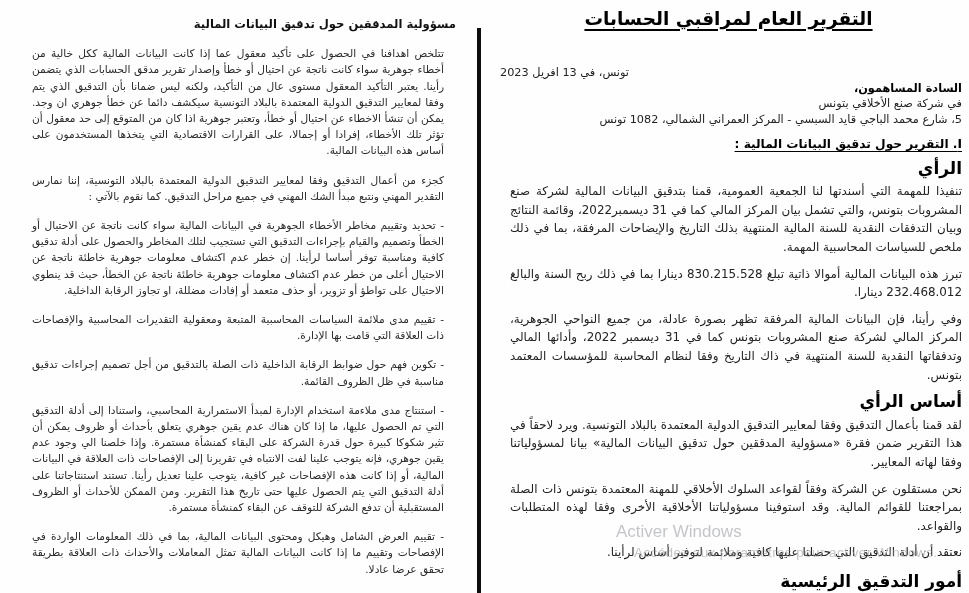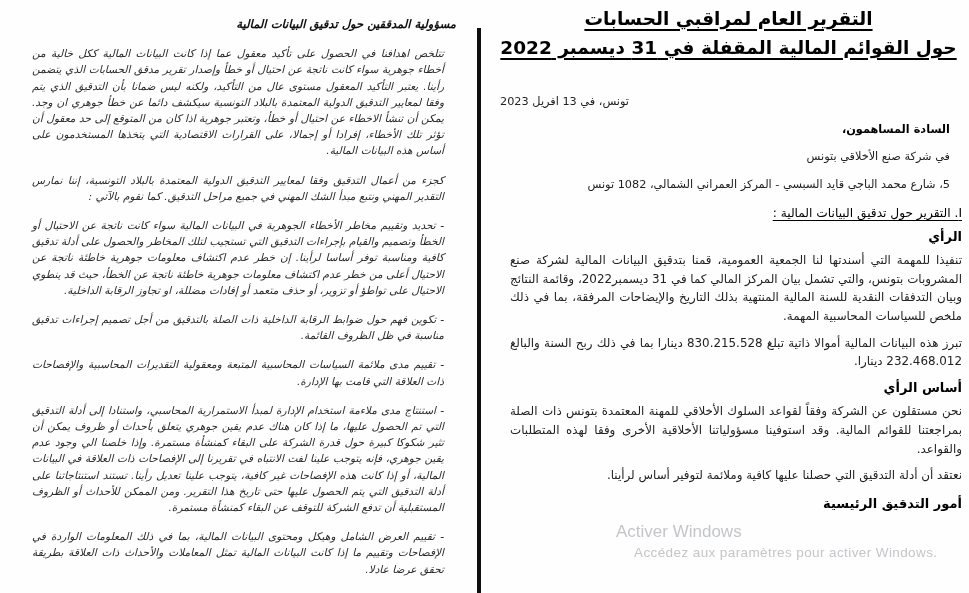--- a/index.html
+++ b/index.html
@@ -30,21 +30,20 @@
   .col-left {
     position: absolute;
     left: 32px;
     top: 16px;
     width: 424px;
     direction: rtl;
     text-align: justify;
     font-size: 10.6px;
     line-height: 16.2px;
     color: #2b2b2b;
-    font-style: italic;
   }
   .col-left .lc-heading {
     margin: 0 0 13px 0;
     font-size: 11.6px;
     font-weight: bold;
     color: #111;
     text-align: right;
   }
   .col-left p {
     margin: 0 12px 13px 0;
@@ -79,38 +78,38 @@
   .date-line {
     text-align: left;
     font-size: 11.3px;
     line-height: 15.5px;
     margin: 0;
   }
   .addr-line {
     text-align: right;
     font-size: 11.3px;
     line-height: 15.5px;
-    margin: 12px;
+    margin: 0;
   }
   .addr-bold {
     font-weight: bold;
     color: #000;
   }
   .section-heading {
     margin: 8px 0 5px 0;
     font-size: 12.2px;
-    font-weight: normal;
+    font-weight: bold;
     color: #000;
     text-align: right;
     text-decoration: underline;
     text-underline-offset: 3px;
   }
   .sub-heading {
     margin: 2px 0 5px 0;
-    font-size: 13px;
+    font-size: 17px;
     font-weight: bold;
     color: #000;
     text-align: right;
   }
   .sub-heading.kam {
     margin-top: 10px;
   }
   .col-right p {
     margin: 0 0 8px 10px;
   }
@@ -144,48 +143,47 @@
 
 <div class="page">
 
   <div class="divider"></div>
 
   <div class="col-left">
     <h3 class="lc-heading">مسؤولية المدققين حول تدقيق البيانات المالية</h3>
     <p>تتلخص اهدافنا في الحصول على تأكيد معقول عما إذا كانت البيانات المالية ككل خالية من أخطاء جوهرية سواء كانت ناتجة عن احتيال أو خطأ وإصدار تقرير مدقق الحسابات الذي يتضمن رأينا. يعتبر التأكيد المعقول مستوى عال من التأكيد، ولكنه ليس ضمانا بأن التدقيق الذي يتم وفقا لمعايير التدقيق الدولية المعتمدة بالبلاد التونسية سيكشف دائما عن خطأ جوهري ان وجد. يمكن أن تنشأ الاخطاء عن احتيال أو خطأ، وتعتبر جوهرية اذا كان من المتوقع إلى حد معقول أن تؤثر تلك الأخطاء، إفرادا أو إجمالا، على القرارات الاقتصادية التي يتخذها المستخدمون على أساس هذه البيانات المالية.</p>
     <p>كجزء من أعمال التدقيق وفقا لمعايير التدقيق الدولية المعتمدة بالبلاد التونسية، إننا نمارس التقدير المهني ونتبع مبدأ الشك المهني في جميع مراحل التدقيق. كما نقوم بالآتي :</p>
     <p class="bullet">- تحديد وتقييم مخاطر الأخطاء الجوهرية في البيانات المالية سواء كانت ناتجة عن الاحتيال أو الخطأ وتصميم والقيام بإجراءات التدقيق التي تستجيب لتلك المخاطر والحصول على أدلة تدقيق كافية ومناسبة توفر أساسا لرأينا. إن خطر عدم اكتشاف معلومات جوهرية خاطئة ناتجة عن الاحتيال أعلى من خطر عدم اكتشاف معلومات جوهرية خاطئة ناتجة عن الخطأ، حيث قد ينطوي الاحتيال على تواطؤ أو تزوير، أو حذف متعمد أو إفادات مضللة، او تجاوز الرقابة الداخلية.</p>
+    <p class="bullet">- تقييم مدى ملائمة السياسات المحاسبية المتبعة ومعقولية التقديرات المحاسبية والإفصاحات ذات العلاقة التي قامت بها الإدارة.</p>
     <p class="bullet">- تكوين فهم حول ضوابط الرقابة الداخلية ذات الصلة بالتدقيق من أجل تصميم إجراءات تدقيق مناسبة في ظل الظروف القائمة.</p>
-    <p class="bullet">- تقييم مدى ملائمة السياسات المحاسبية المتبعة ومعقولية التقديرات المحاسبية والإفصاحات ذات العلاقة التي قامت بها الإدارة.</p>
     <p class="bullet">- استنتاج مدى ملاءمة استخدام الإدارة لمبدأ الاستمرارية المحاسبي، واستنادا إلى أدلة التدقيق التي تم الحصول عليها، ما إذا كان هناك عدم يقين جوهري يتعلق بأحداث أو ظروف يمكن أن تثير شكوكا كبيرة حول قدرة الشركة على البقاء كمنشأة مستمرة. وإذا خلصنا الي وجود عدم يقين جوهري، فإنه يتوجب علينا لفت الانتباه في تقريرنا إلى الإفصاحات ذات العلاقة في البيانات المالية، أو إذا كانت هذه الإفصاحات غير كافية، يتوجب علينا تعديل رأينا. تستند استنتاجاتنا على أدلة التدقيق التي يتم الحصول عليها حتى تاريخ هذا التقرير. ومن الممكن للأحداث أو الظروف المستقبلية أن تدفع الشركة للتوقف عن البقاء كمنشأة مستمرة.</p>
     <p class="bullet">- تقييم العرض الشامل وهيكل ومحتوى البيانات المالية، بما في ذلك المعلومات الواردة في الإفصاحات وتقييم ما إذا كانت البيانات المالية تمثل المعاملات والأحداث ذات العلاقة بطريقة تحقق عرضا عادلا.</p>
   </div>
 
   <div class="col-right">
     <div class="title">
       <div>
         <span class="title-line">التقرير العام لمراقبي الحسابات</span>
-      </div>
-      <div>
-        <span class="title-line">حول القوائم المالية المقفلة في 31 ديسمبر 2022</span>
       </div>
     </div>
 
     <div class="date-line">تونس، في 13 افريل 2023</div>
     <div class="addr-line addr-bold">السادة المساهمون،</div>
     <div class="addr-line">في شركة صنع الأخلاقي بتونس</div>
     <div class="addr-line">5، شارع محمد الباجي قايد السبسي - المركز العمراني الشمالي، 1082 تونس</div>
 
     <div class="section-heading">I. التقرير حول تدقيق البيانات المالية :</div>
 
     <div class="sub-heading">الرأي</div>
     <p>تنفيذا للمهمة التي أسندتها لنا الجمعية العمومية، قمنا بتدقيق البيانات المالية لشركة صنع المشروبات بتونس، والتي تشمل بيان المركز المالي كما في 31 ديسمبر2022، وقائمة النتائج وبيان التدفقات النقدية للسنة المالية المنتهية بذلك التاريخ والإيضاحات المرفقة، بما في ذلك ملخص للسياسات المحاسبية المهمة.</p>
     <p>تبرز هذه البيانات المالية أموالا ذاتية تبلغ 830.215.528 دينارا بما في ذلك ربح السنة والبالغ 232.468.012 دينارا.</p>
+    <p>وفي رأينا، فإن البيانات المالية المرفقة تظهر بصورة عادلة، من جميع النواحي الجوهرية، المركز المالي لشركة صنع المشروبات بتونس كما في 31 ديسمبر 2022، وأدائها المالي وتدفقاتها النقدية للسنة المنتهية في ذاك التاريخ وفقا لنظام المحاسبة للمؤسسات المعتمد بتونس.</p>
 
     <div class="sub-heading">أساس الرأي</div>
+    <p>لقد قمنا بأعمال التدقيق وفقا لمعايير التدقيق الدولية المعتمدة بالبلاد التونسية. ويرد لاحقاً في هذا التقرير ضمن فقرة «مسؤولية المدققين حول تدقيق البيانات المالية» بيانا لمسؤولياتنا وفقا لهاته المعايير.</p>
     <p>نحن مستقلون عن الشركة وفقاً لقواعد السلوك الأخلاقي للمهنة المعتمدة بتونس ذات الصلة بمراجعتنا للقوائم المالية. وقد استوفينا مسؤولياتنا الأخلاقية الأخرى وفقا لهذه المتطلبات والقواعد.</p>
     <p>نعتقد أن أدلة التدقيق التي حصلنا عليها كافية وملائمة لتوفير أساس لرأينا.</p>
 
     <div class="sub-heading kam">أمور التدقيق الرئيسية</div>
 
   </div>
 
   <div class="wm1">Activer Windows</div>
   <div class="wm2">Accédez aux paramètres pour activer Windows.</div>
 

